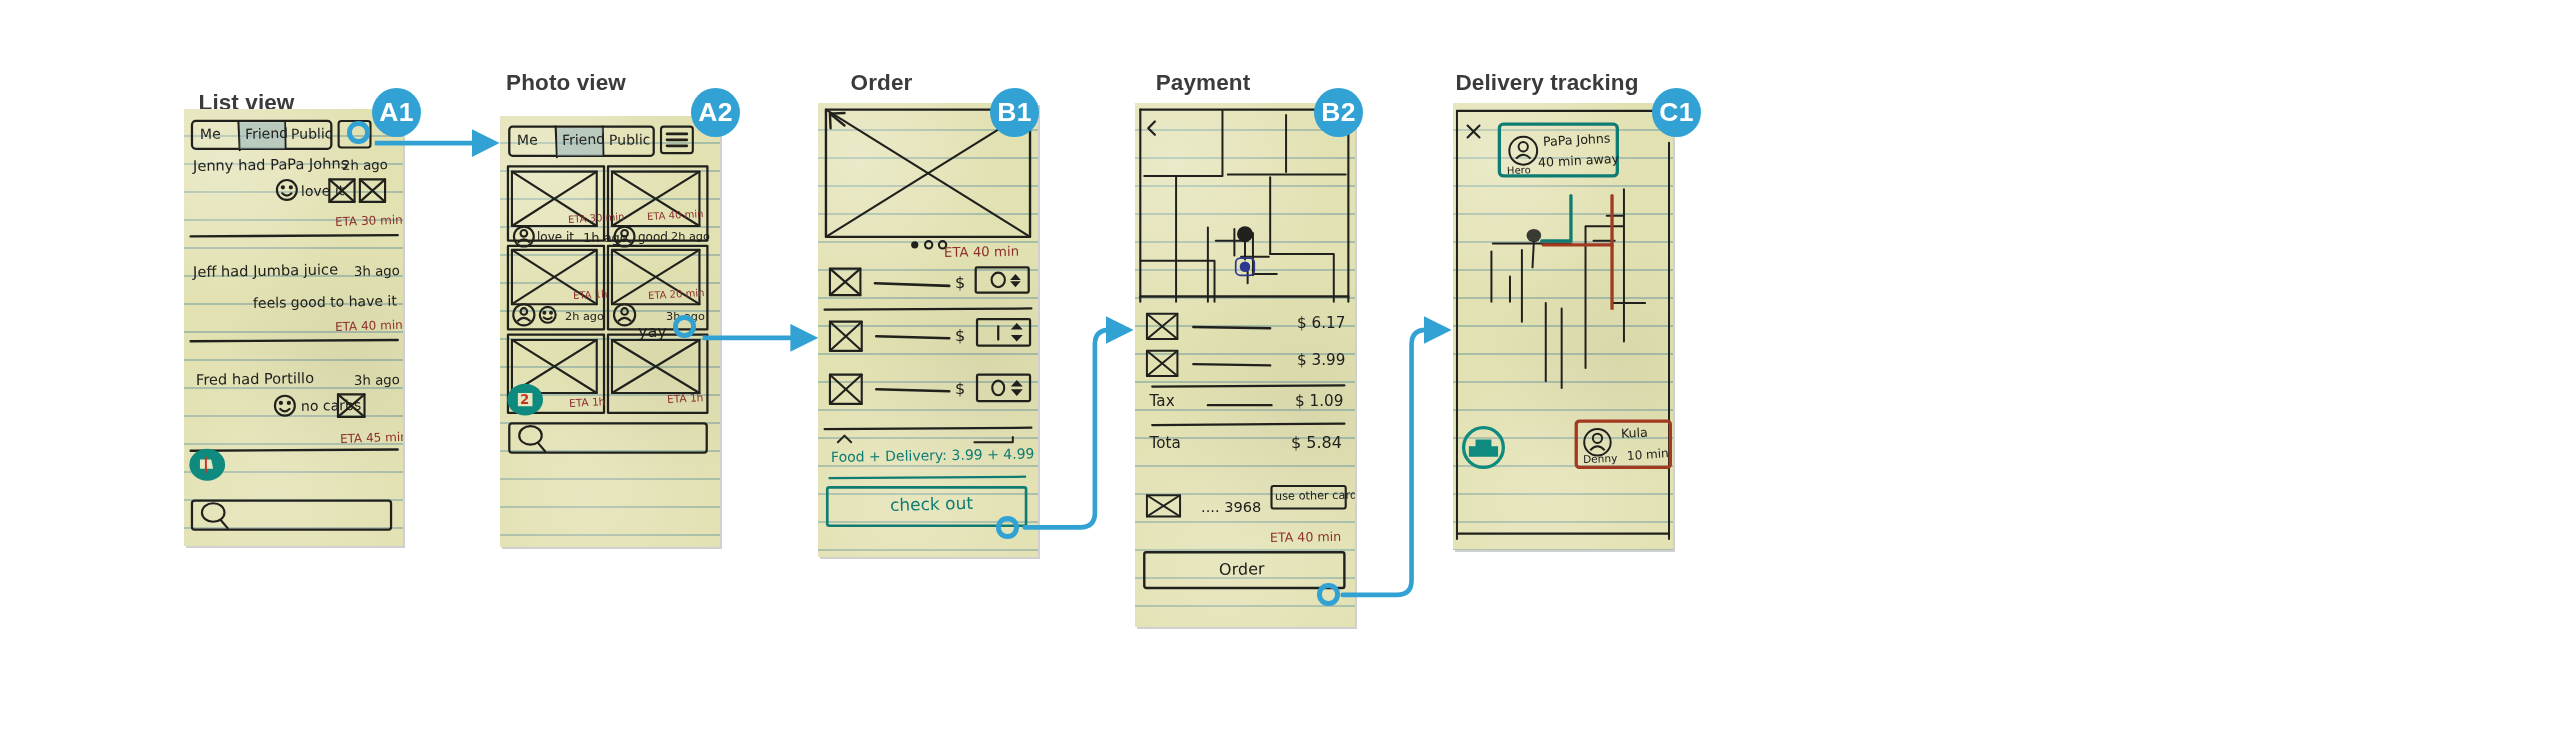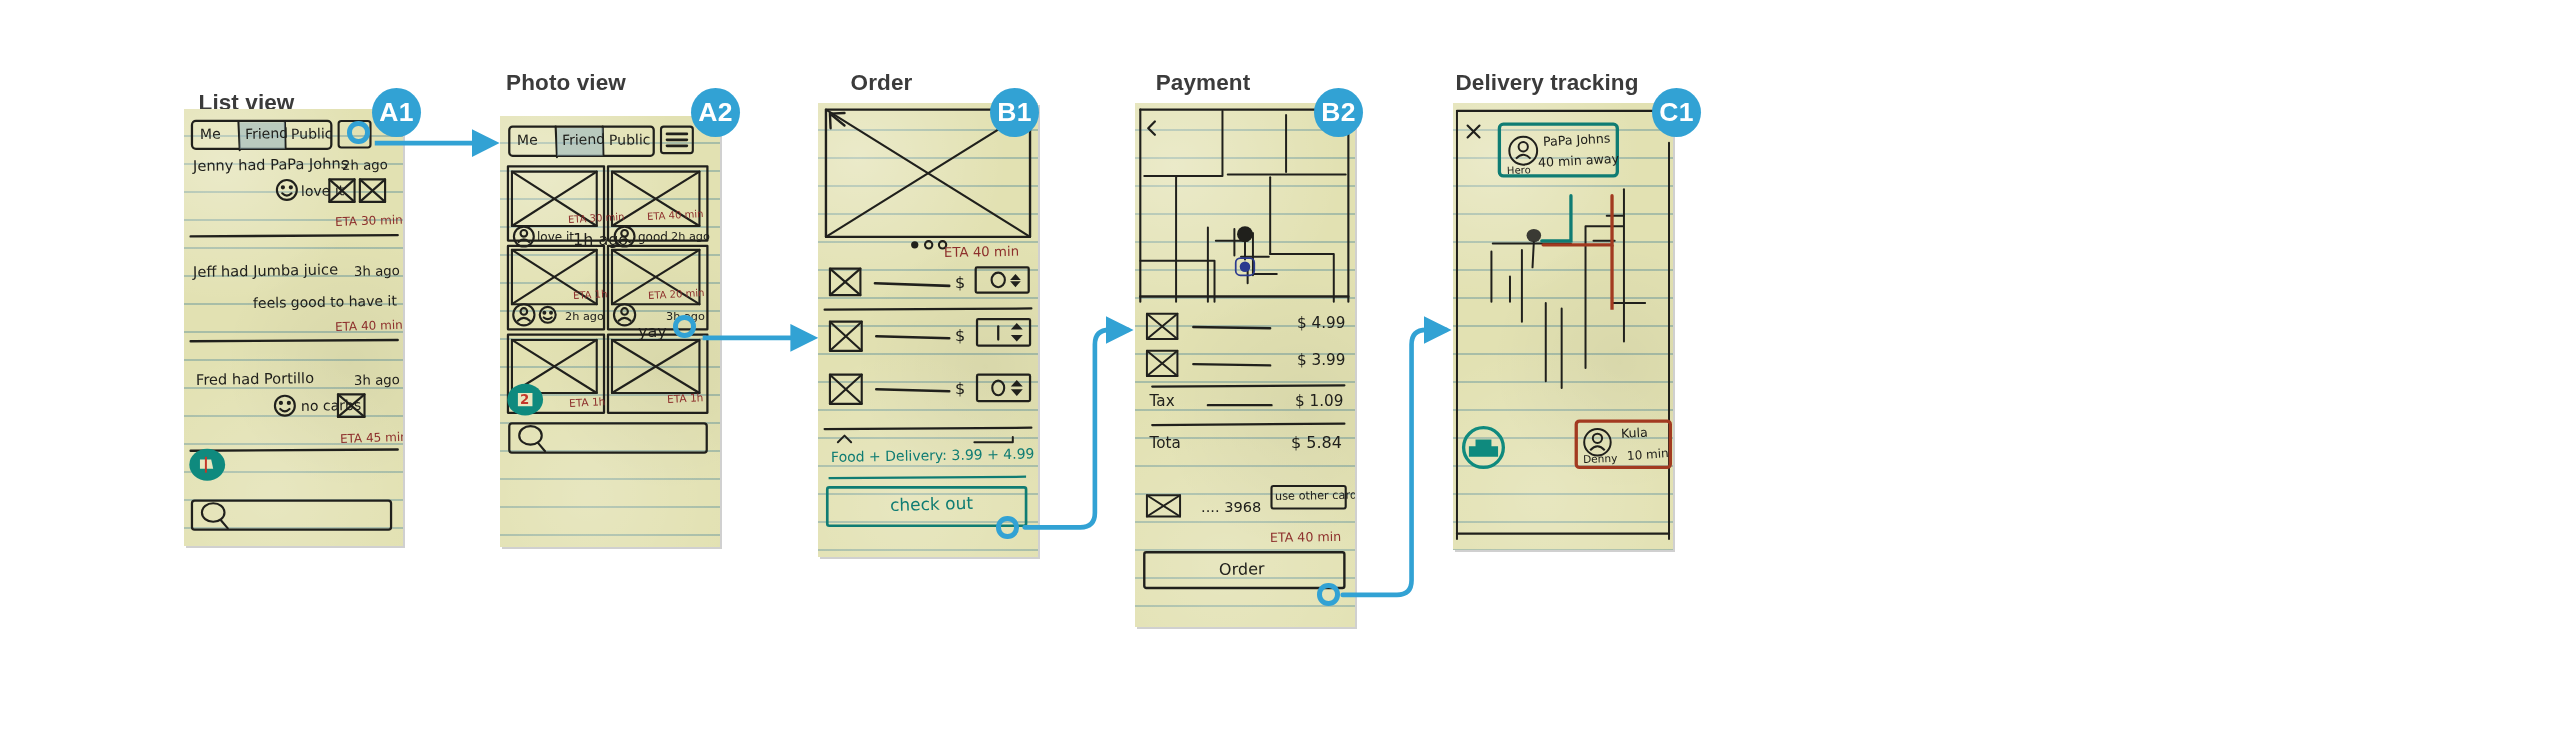--- a/index.html
+++ b/index.html
@@ -241,21 +241,21 @@
 
       <ellipse cx="38" cy="428" rx="27" ry="24" fill="#0f8a7e"></ellipse>
       <rect x="27" y="418" width="22" height="20" fill="#e9e7c0"></rect>
     </svg>
 
     <div class="hw" style="left:17px; top:16px; font-size:14px; transform:rotate(-1deg);">Me</div>
     <div class="hw" style="left:62px; top:16px; font-size:14px; transform:rotate(-1.5deg);">Friend</div>
     <div class="hw" style="left:109px; top:16px; font-size:14px; transform:rotate(-1deg);">Public</div>
 
     <div class="hw" style="left:37px; top:114px; font-size:12px;">love it</div>
-    <div class="hw" style="left:73px; top:114px; font-size:16px;">1h ago</div>
+    <div class="hw" style="left:83px; top:114px; font-size:13px;">1h ago</div>
     <div class="hw red" style="left:68px; top:98px; font-size:10px; transform:rotate(-3deg);">ETA 30 min</div>
 
     <div class="hw" style="left:138px; top:114px; font-size:12px;">good</div>
     <div class="hw" style="left:171px; top:114px; font-size:11.3px;">2h ago</div>
     <div class="hw red" style="left:147px; top:95px; font-size:10px; transform:rotate(-3deg);">ETA 40 min</div>
 
     <div class="hw" style="left:65px; top:194px; font-size:11.3px;">2h ago</div>
     <div class="hw red" style="left:73px; top:174px; font-size:10px; transform:rotate(-3deg);">ETA 1h</div>
 
     <div class="hw" style="left:138px; top:206px; font-size:16px;">yay</div>
@@ -381,21 +381,21 @@
 
         <rect x="18" y="592" width="50" height="32"></rect>
           <line x1="18" y1="592" x2="68" y2="624"></line>
           <line x1="68" y1="592" x2="18" y2="624"></line>
         <rect x="206" y="578" width="112" height="34" rx="3" stroke-width="3.2"></rect>
 
         <rect x="14" y="678" width="302" height="54" rx="3" stroke-width="3.6"></rect>
       </g>
     </svg>
 
-    <div class="hw" style="left:162px; top:211px; font-size:15.2px;">$ 4.99</div>
+    <div class="hw" style="left:162px; top:211px; font-size:15.2px;">$ 6.17</div>
     <div class="hw" style="left:162px; top:248px; font-size:15.2px;">$ 3.99</div>
 
     <div class="hw" style="left:14.6px; top:289px; font-size:15.2px;">Tax</div>
     <div class="hw" style="left:160px; top:289px; font-size:15.2px;">$ 1.09</div>
 
     <div class="hw" style="left:14.6px; top:331px; font-size:15.2px;">Tota</div>
     <div class="hw" style="left:156px; top:330px; font-size:16px;">$ 5.84</div>
 
     <div class="hw" style="left:66px; top:395px; font-size:14.6px;">.... 3968</div>
     <div class="hw" style="left:140px; top:387px; font-size:11.3px; transform:rotate(-1deg);">use other card</div>

